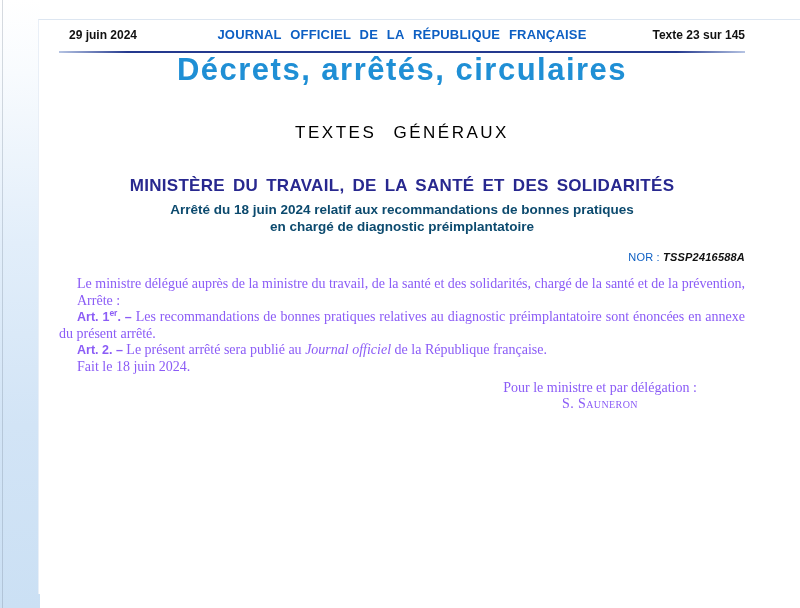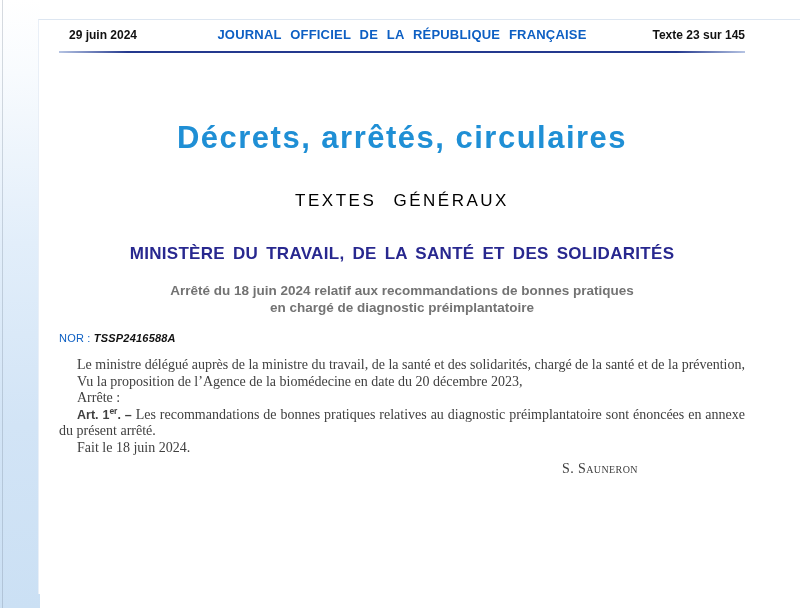--- a/index.html
+++ b/index.html
@@ -28,41 +28,41 @@
   .header .jtitle {
     color:#0d5fc3; font-weight:bold; font-size:13px; text-align:center;
     word-spacing:5px; letter-spacing:0.2px; white-space:nowrap;
   }
   .header .ref { font-weight:bold; font-size:12px; text-align:right; white-space:nowrap; }
   .rule {
     height:2px; margin-top:9px;
     background:linear-gradient(90deg,#b6c4e3 0%,#24398e 10%,#24398e 90%,#b6c4e3 100%);
   }
   .doc-title {
-    margin-top:68px; text-align:center; color:#1f8fd5;
+    text-align:center; color:#1f8fd5;
     font-size:31px; font-weight:bold; letter-spacing:1.5px; line-height:34px;
   }
   .section-subtitle {
     margin-top:36px; text-align:center; color:#000000;
     font-size:17px; letter-spacing:2.5px; word-spacing:10px; line-height:20px;
   }
   .ministry {
     margin-top:35px; text-align:center; color:#28288f; font-weight:bold;
     font-size:17px; letter-spacing:0.3px; word-spacing:3px; line-height:16px;
   }
   .act-title {
-    margin-top:21px; text-align:center; color:#737373; font-weight:bold;
+    margin-top:8px; text-align:center; color:#0c4a6e; font-weight:bold;
     font-size:13.5px; line-height:16.5px;
   }
-  .nor { margin-top:16px; text-align:left; font-size:11px; letter-spacing:0.2px; }
+  .nor { margin-top:16px; text-align:right; font-size:11px; letter-spacing:0.2px; }
   .nor-label { color:#0d5fc3; }
   .nor-value { font-weight:bold; font-style:italic; color:#111; }
   .body-text {
     margin-top:13px; font-family:"Liberation Serif", serif;
-    font-size:14px; line-height:16.6px; color:#404040;
+    font-size:14px; line-height:16.6px; color:#8b5cf6;
   }
   .body-text p { margin:0; text-indent:18px; }
   .justify { text-align:justify; }
   .enacting { margin-top:6px; margin-bottom:9px; text-indent:80px; }
   .art { margin-top:7px; }
   .fait { margin-top:7px; }
   .art-label {
     font-family:"Liberation Sans", sans-serif; font-weight:bold; font-size:12.5px;
   }
   .art-label sup { font-size:8.5px; line-height:0; }
@@ -101,28 +101,31 @@
     <div>en chargé de diagnostic préimplantatoire</div>
   </div>
 
   <div class="nor">
     <span class="nor-label">NOR :</span>
     <span class="nor-value">TSSP2416588A</span>
   </div>
 
   <div class="body-text">
     <p class="justify">Le ministre délégué auprès de la ministre du travail, de la santé et des solidarités, chargé de la santé et de la prévention,</p>
-    <p>Vu la proposition de l’Agence de la biomédecine en date du 20 décembre 2023,</p>
     <p class="enacting">Arrête :</p>
 
     <p class="art justify">
       <span class="art-label"><span>Art. 1</span><sup>er</sup><span>. – </span></span><span>Les recommandations de bonnes pratiques relatives au diagnostic préimplantatoire sont énoncées en annexe du présent arrêté.</span>
     </p>
 
+    <p class="art">
+      <span class="art-label"><span>Art. 2</span><span>. – </span></span><span>Le présent arrêté sera publié au </span><span class="italic">Journal officiel</span><span> de la République française.</span>
+    </p>
 
     <p class="fait">Fait le 18 juin 2024.</p>
 
     <div class="signature">
+      <div class="sig-delegation">Pour le ministre et par délégation :</div>
       <div class="sig-name">S. Sauneron</div>
     </div>
   </div>
 
 </div>
 
 </body></html>

